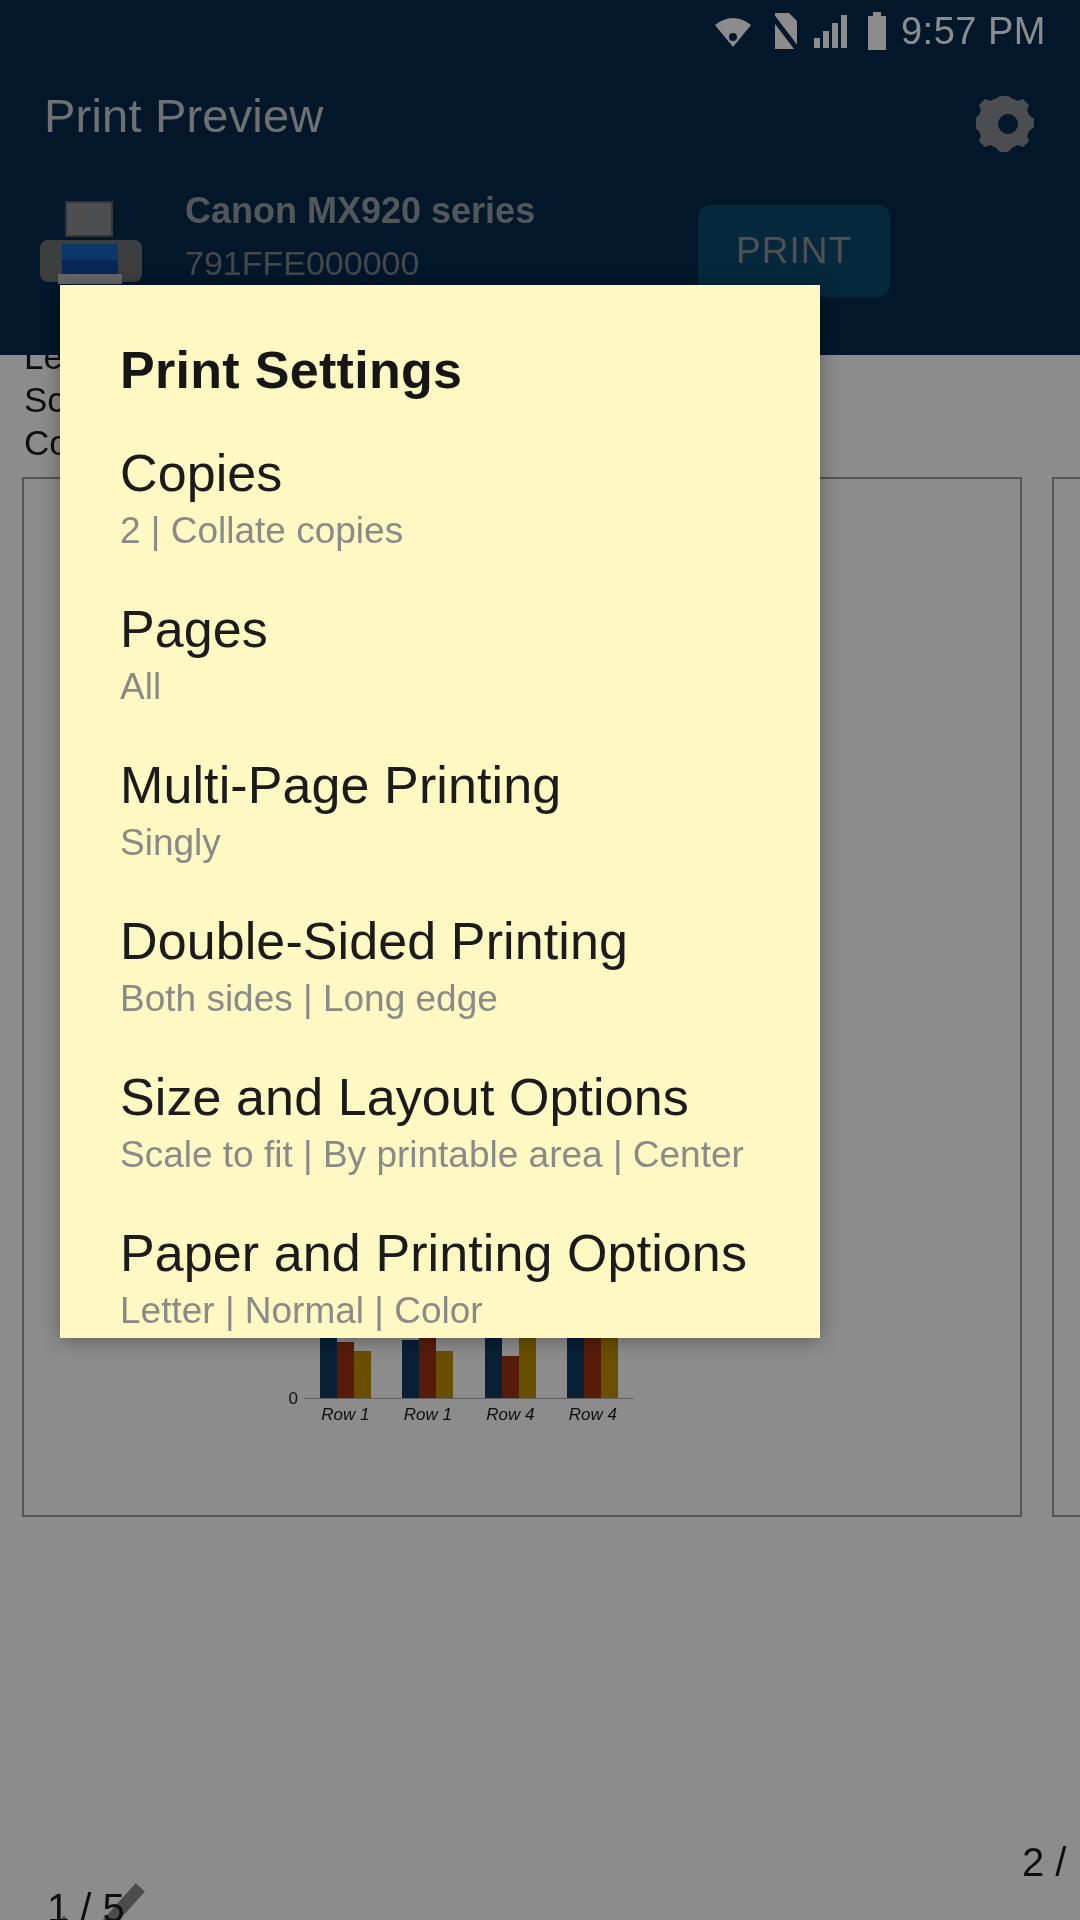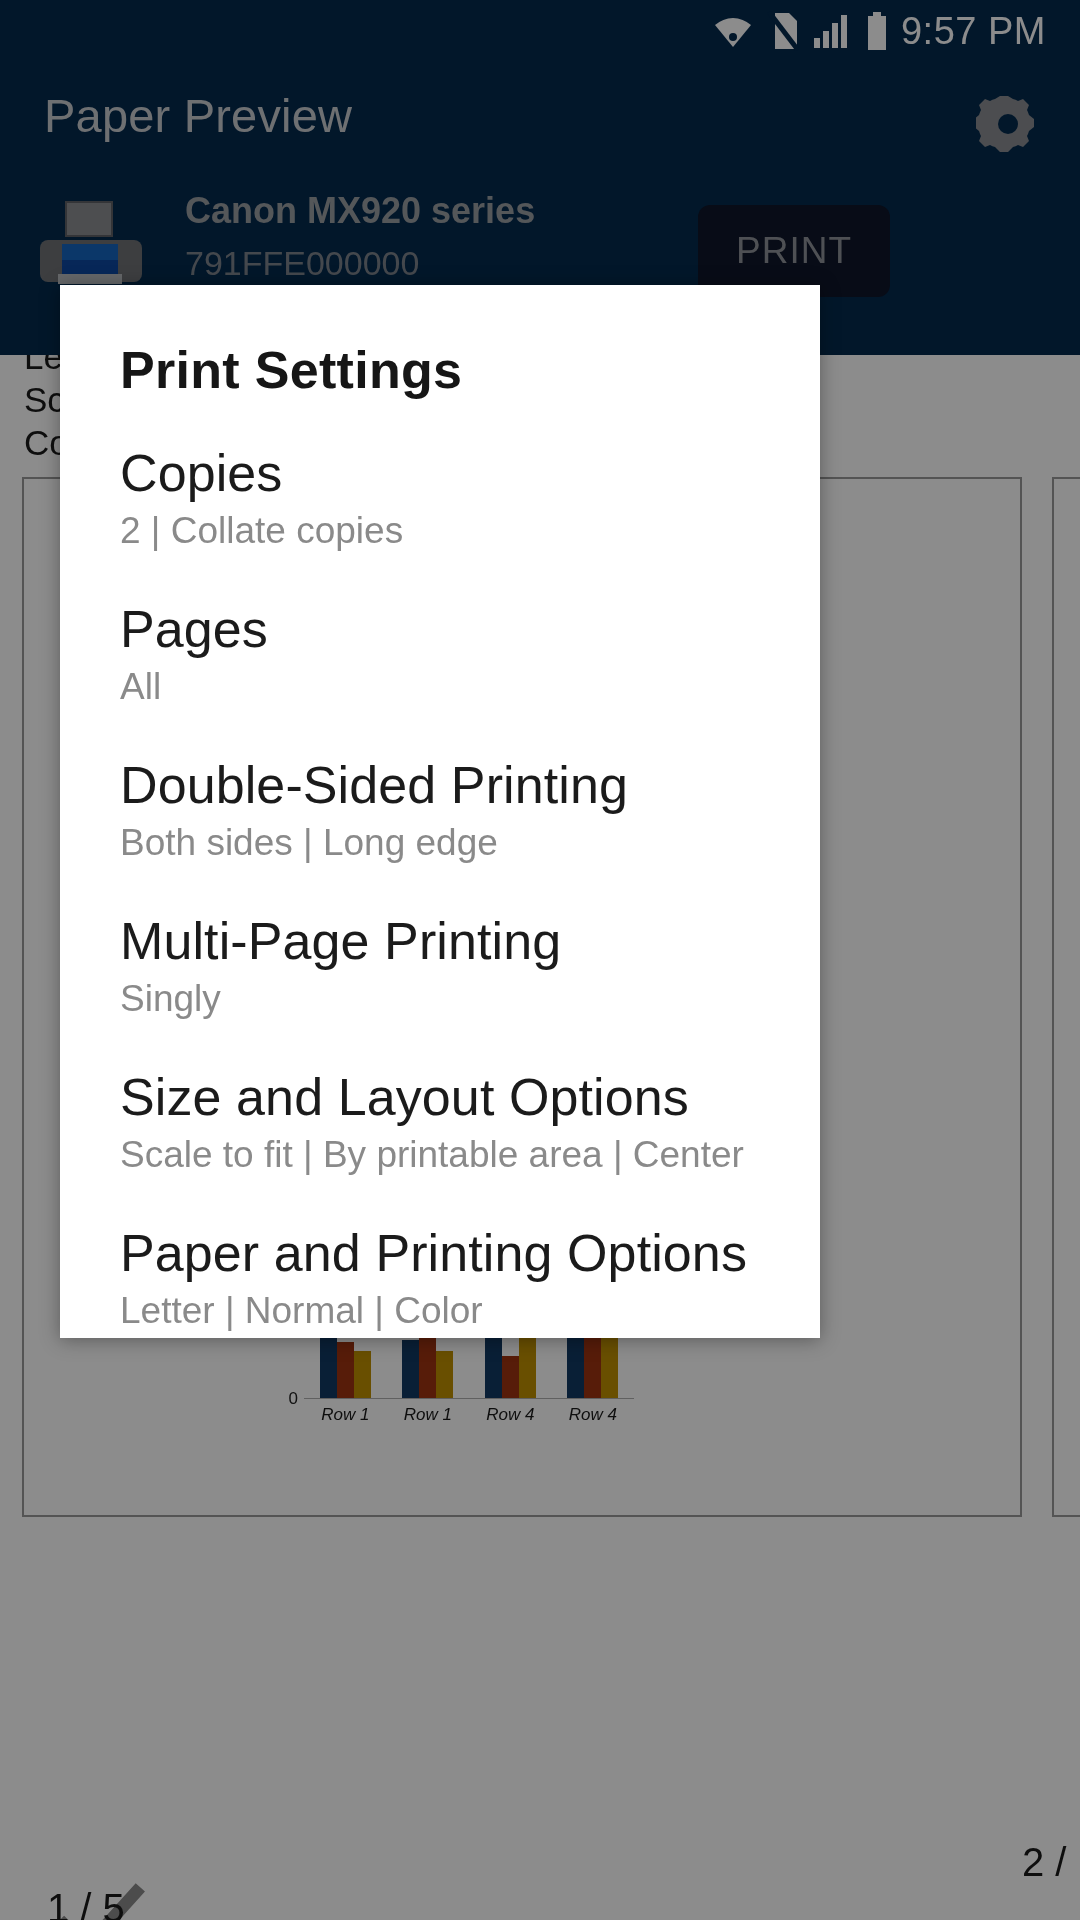--- a/index.html
+++ b/index.html
@@ -43,21 +43,21 @@
   .printer-name {
     position:absolute; left:155px; top:-2px;
     font-size:36px; font-weight:bold; color:#9a9ea3;
   }
   .printer-serial {
     position:absolute; left:155px; top:52px;
     font-size:34px; color:#7d848c;
   }
   .print-btn {
     position:absolute; left:668px; top:13px; width:192px; height:92px;
-    background:#0f172a; border-radius:12px;
+    background:#0c4a6e; border-radius:12px;
     display:flex; align-items:center; justify-content:center;
   }
   .print-btn span { font-size:37px; color:#8f9399; letter-spacing:1px; }
 
   
   .summary {
     position:absolute; left:24px; top:336px; width:420px;
   }
   .summary div { font-size:35px; color:#1b1b1b; line-height:42px; margin-bottom:1px; }
 
@@ -100,21 +100,21 @@
   .pi-2 { left:1022px; top:1840px; }
 
   
   .scrim {
     position:absolute; inset:0; background:rgba(0,0,0,0.45);
   }
 
   
   .dialog {
     position:absolute; left:60px; top:285px; width:760px; height:1053px;
-    background:#ffffff;
+    background:#fef9c3;
     box-shadow:0 2px 18px rgba(0,0,0,0.35);
   }
   .dlg-title {
     position:absolute; left:60px; top:55px;
     font-size:52px; font-weight:bold; color:#161616; letter-spacing:0.3px;
   }
   .dlg-list { position:absolute; left:60px; top:160px; right:40px; }
   .dlg-item { margin-bottom:46px; }
   .dlg-item:last-child { margin-bottom:0; }
   .dlg-item-title {
@@ -200,21 +200,21 @@
           <rect x="19" y="9" width="6" height="25" fill="#ffffff"></rect>
           <rect x="28" y="1" width="6" height="33" fill="#ffffff"></rect>
         </svg>
         <svg class="st-ico" width="20" height="38" viewBox="0 0 20 38">
           <rect x="6" y="0" width="8" height="4" fill="#ffffff"></rect>
           <rect x="1" y="4" width="18" height="34" fill="#ffffff"></rect>
         </svg>
         <span class="clock">9:57 PM</span>
       </div>
 
-      <div class="appbar-title">Paper Preview</div>
+      <div class="appbar-title">Print Preview</div>
 
       <div class="gear-btn">
         <svg width="64" height="64" viewBox="0 0 64 64">
           <path fill="#8a8d92" d="M32 4 l5 3 a25 25 0 0 1 5 2 l5-2 6 6 -2 5 a25 25 0 0 1 2 5 l5 4 v8 l-5 4 a25 25 0 0 1 -2 5 l2 5 -6 6 -5 -2 a25 25 0 0 1 -5 2 l-5 5 h-8 l-5 -5 a25 25 0 0 1 -5 -2 l-5 2 -6 -6 2 -5 a25 25 0 0 1 -2 -5 l-5 -4 v-8 l5 -4 a25 25 0 0 1 2 -5 l-2 -5 6 -6 5 2 a25 25 0 0 1 5 -2 l5 -3 z"></path>
           <circle cx="32" cy="32" r="10" fill="#042a4e"></circle>
         </svg>
       </div>
 
       <div class="printer-row">
         <svg class="printer-icon" viewBox="0 0 106 92">
@@ -241,28 +241,28 @@
     <div class="dlg-list">
         <div class="dlg-item">
           <div class="dlg-item-title">Copies</div>
           <div class="dlg-item-value">2 | Collate copies</div>
         </div>
         <div class="dlg-item">
           <div class="dlg-item-title">Pages</div>
           <div class="dlg-item-value">All</div>
         </div>
         <div class="dlg-item">
+          <div class="dlg-item-title">Multi-Page Printing</div>
+          <div class="dlg-item-value">Singly</div>
+        </div>
+        <div class="dlg-item">
           <div class="dlg-item-title">Double-Sided Printing</div>
           <div class="dlg-item-value">Both sides | Long edge</div>
         </div>
         <div class="dlg-item">
-          <div class="dlg-item-title">Multi-Page Printing</div>
-          <div class="dlg-item-value">Singly</div>
-        </div>
-        <div class="dlg-item">
           <div class="dlg-item-title">Size and Layout Options</div>
           <div class="dlg-item-value">Scale to fit | By printable area | Center</div>
         </div>
         <div class="dlg-item">
           <div class="dlg-item-title">Paper and Printing Options</div>
           <div class="dlg-item-value">Letter | Normal | Color</div>
         </div>
       </div>
   </div>
 

